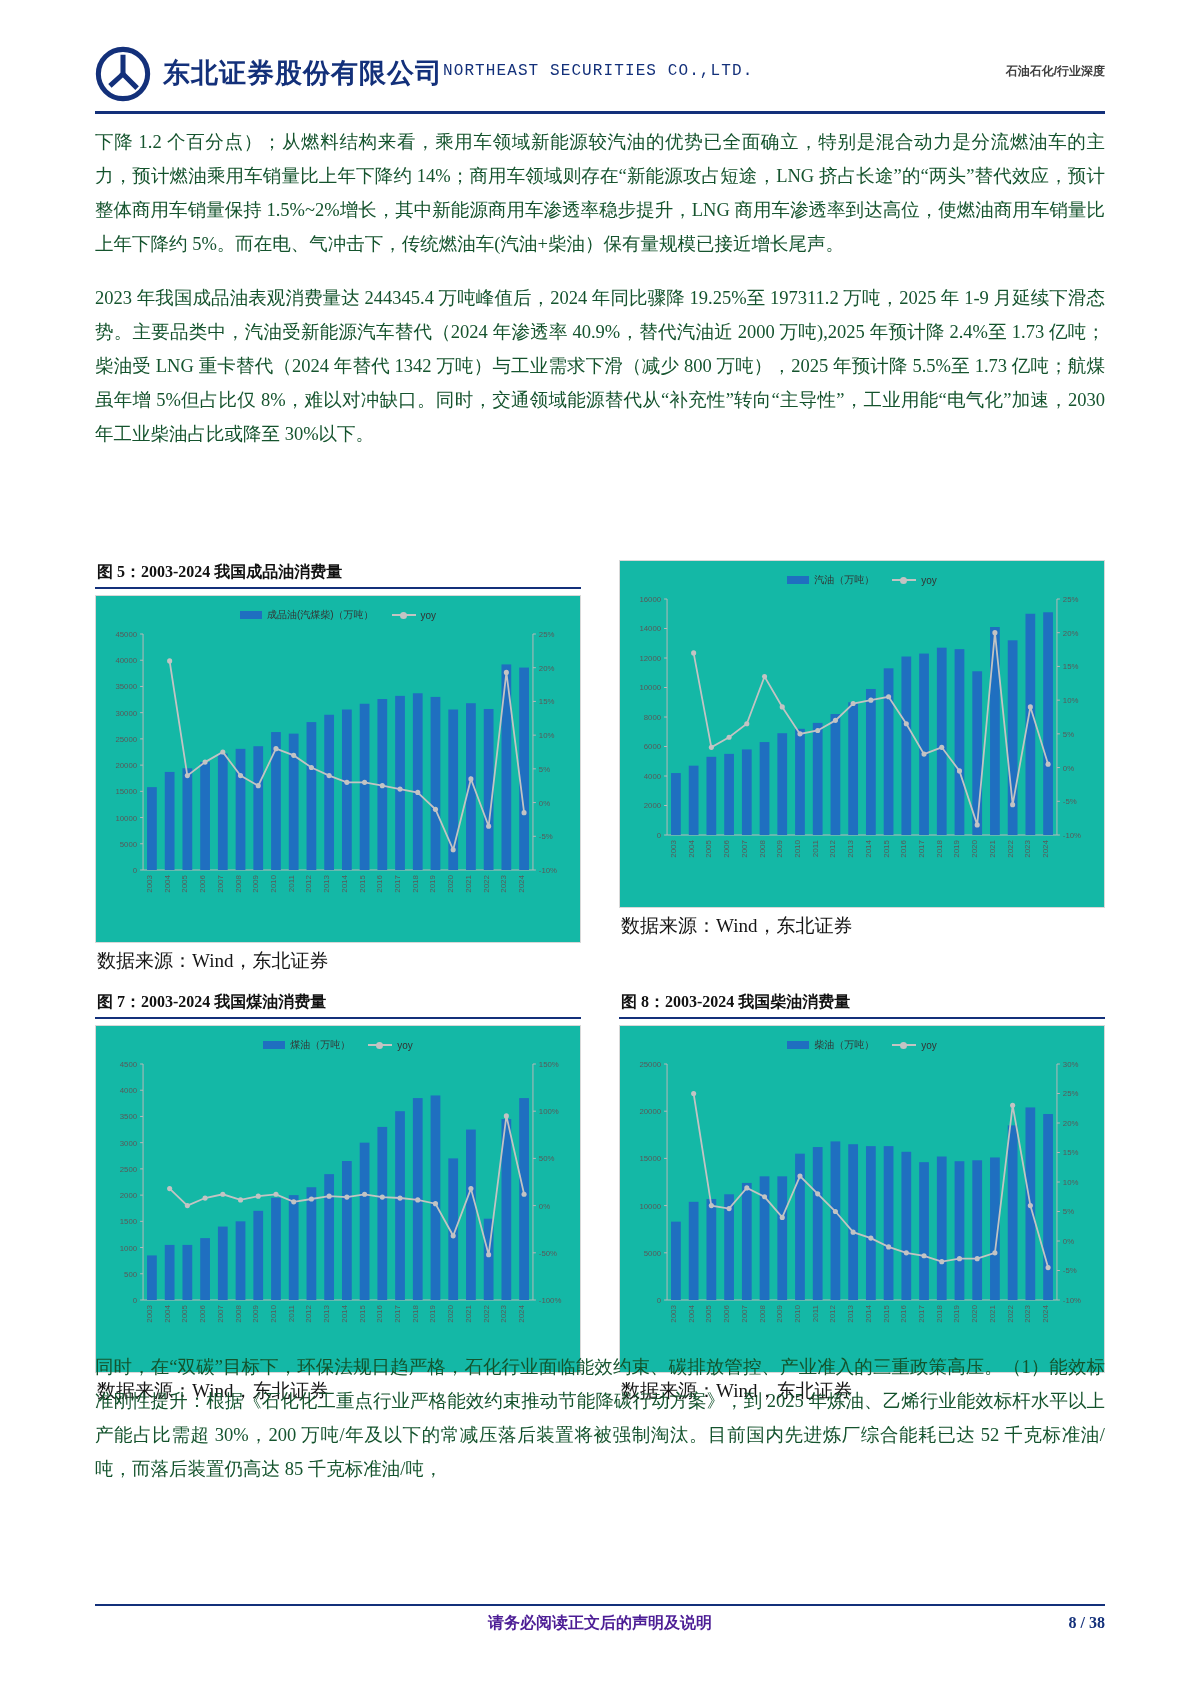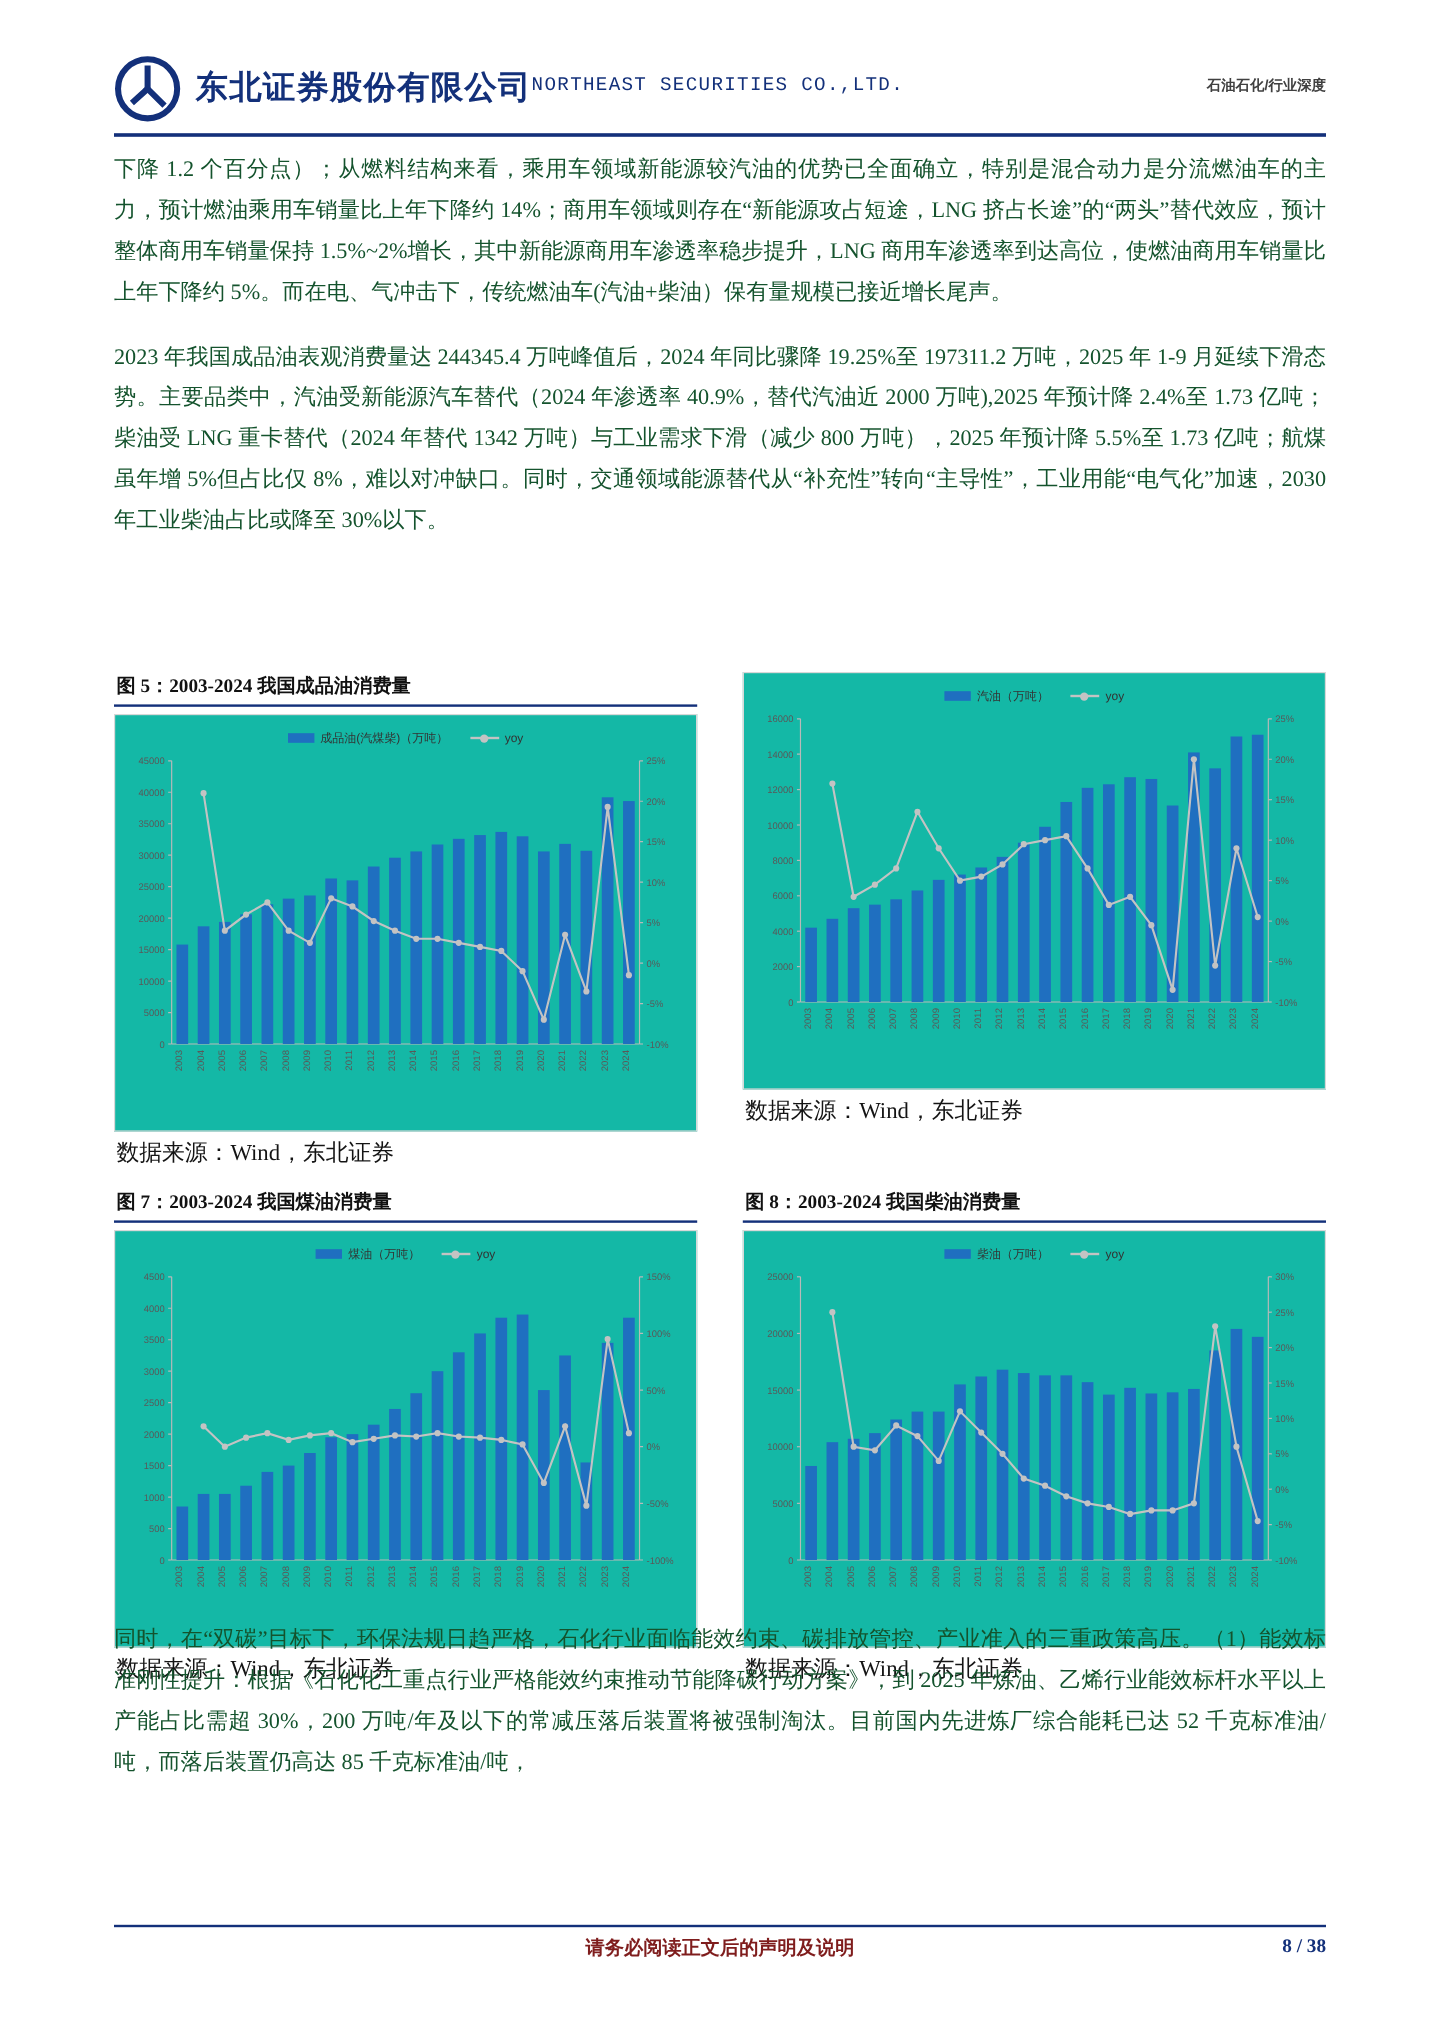--- a/index.html
+++ b/index.html
@@ -83,21 +83,21 @@
   svg.chart { display: block; width: 100%; height: 300px; }
 
   
   .footer {
     position: absolute; left: 95px; right: 95px; bottom: 66px;
     border-top: 2px solid #13307a;
     padding-top: 8px;
     display: flex; justify-content: space-between; align-items: center;
   }
   .footer-center {
-    font-size: 16px; color: #7f1d1d; font-weight: bold;
+    font-size: 16px; color: #4c1d95; font-weight: bold;
     font-family: "Liberation Serif", serif;
     position: absolute; left: 50%; transform: translateX(-50%);
   }
   .footer-right {
     font-size: 16px; color: #13307a; font-weight: bold;
     font-family: Liberation Serif, serif;
     margin-left: auto;
   }
 </style>
 </head>

